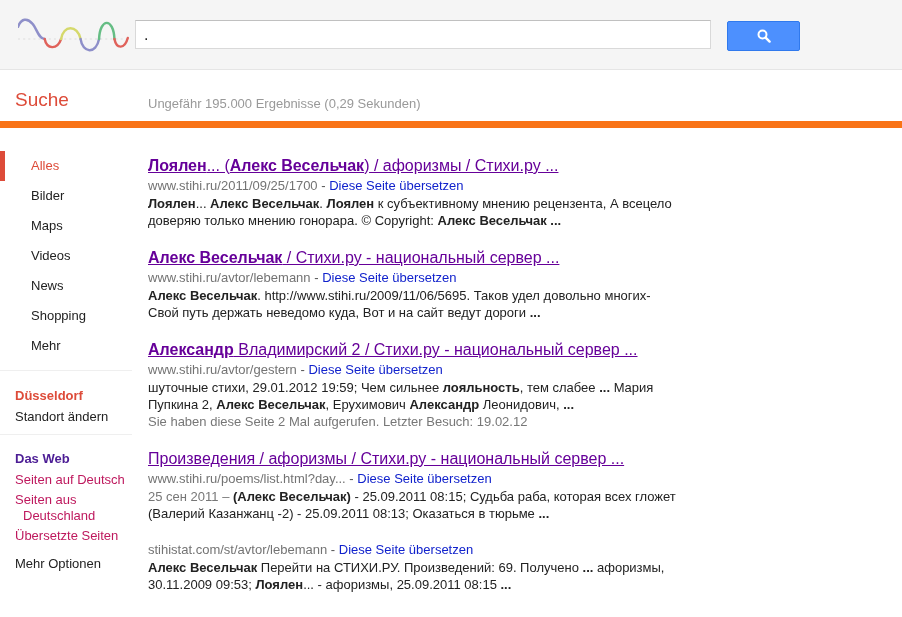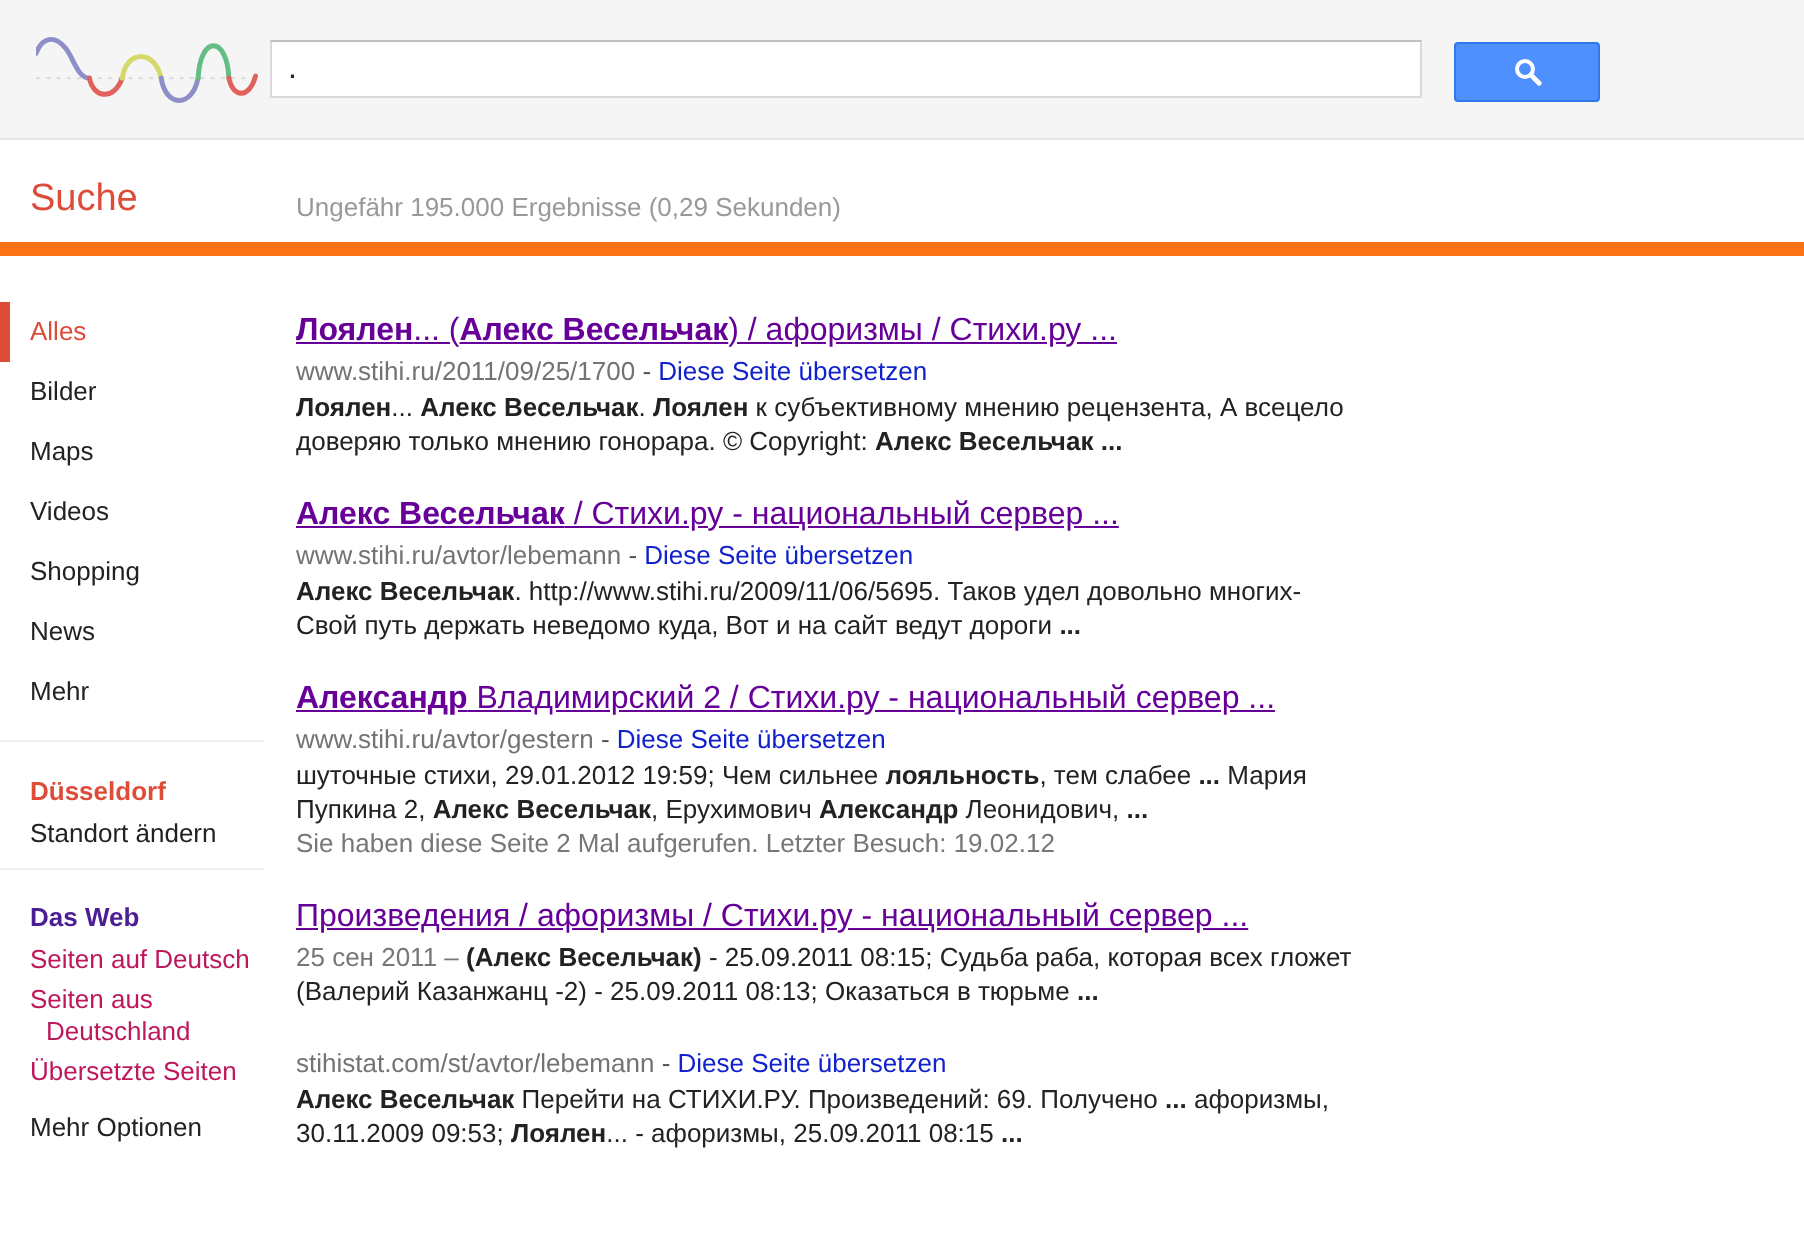--- a/index.html
+++ b/index.html
@@ -29,21 +29,21 @@
   }
   
   .subheader { position:relative; height:58px; border-bottom:7px solid #f97316; background:#fff; }
   .suche { position:absolute; left:15px; top:19px; font-size:19px; color:#dd4b39; cursor:pointer; }
   .stats { position:absolute; left:148px; top:26px; font-size:13px; color:#999; }
   
   .bodywrap { display:flex; }
   .sidebar { width:148px; flex-shrink:0; padding-top:23px; font-size:13px; }
   .sidebar ul { list-style:none; margin:0; padding:0; }
   .sidebar li {
-    position:relative; height:30px; line-height:30px; padding-left:15px;
+    position:relative; height:30px; line-height:30px; padding-left:31px;
     color:#222; cursor:pointer;
   }
   .sidebar li.selected { color:#dd4b39; }
   .sidebar li.selected::before {
     content:""; position:absolute; left:0; top:0; width:5px; height:30px; background:#dd4b39;
   }
   .side-divider { border-top:1px solid #efefef; width:132px; margin:9px 0 0 0; }
   .loc-city { margin:17px 0 0 15px; font-weight:bold; color:#dd4b39; }
   .loc-change { margin:6px 0 10px 15px; color:#222; cursor:pointer; }
   .web-title { margin:16px 0 6px 15px; font-weight:bold; color:#4c1d95; }
@@ -93,22 +93,22 @@
   <div class="stats">Ungefähr 195.000 Ergebnisse (0,29 Sekunden)</div>
 </div>
 
 <div class="bodywrap">
   <nav class="sidebar">
     <ul id="navlist">
         <li class="selected">Alles</li>
         <li>Bilder</li>
         <li>Maps</li>
         <li>Videos</li>
+        <li>News</li>
         <li>Shopping</li>
-        <li>News</li>
         <li>Mehr</li>
       </ul>
     <div class="side-divider"></div>
     <div class="loc-city">Düsseldorf</div>
     <div class="loc-change">Standort ändern</div>
     <div class="side-divider"></div>
     <div class="web-title">Das Web</div>
     <div id="weblist">
         <div class="web-opt">Seiten auf Deutsch</div>
         <div class="web-opt">Seiten aus Deutschland</div>
@@ -128,20 +128,21 @@
         <div class="snippet"><span class="b ">Алекс Весельчак</span><span>. http://www.stihi.ru/2009/11/06/5695. Таков удел довольно многих- Свой путь держать неведомо куда, Вот и на сайт ведут дороги </span><span class="b ">...</span></div>
       </div>
       <div class="result">
         <h3><a><span class="b ">Александр</span><span> Владимирский 2 / Стихи.ру - национальный сервер ...</span></a></h3>
         <div class="urlline"><span class="url">www.stihi.ru/avtor/gestern</span><span class="sep"> - </span><a class="translate">Diese Seite übersetzen</a></div>
         <div class="snippet"><span>шуточные стихи, 29.01.2012 19:59; Чем сильнее </span><span class="b ">лояльность</span><span>, тем слабее </span><span class="b ">...</span><span> Мария Пупкина 2, </span><span class="b ">Алекс Весельчак</span><span>, Ерухимович </span><span class="b ">Александр</span><span> Леонидович, </span><span class="b ">...</span></div>
         <div class="visited">Sie haben diese Seite 2 Mal aufgerufen. Letzter Besuch: 19.02.12</div>
       </div>
       <div class="result">
         <h3><a><span>Произведения / афоризмы / Стихи.ру - национальный сервер ...</span></a></h3>
+        <div class="urlline"><span class="url">www.stihi.ru/poems/list.html?day...</span><span class="sep"> - </span><a class="translate">Diese Seite übersetzen</a></div>
         <div class="snippet"><span class="gray">25 сен 2011 – </span><span class="b ">(Алекс Весельчак)</span><span> - 25.09.2011 08:15; Судьба раба, которая всех гложет (Валерий Казанжанц -2) - 25.09.2011 08:13; Оказаться в тюрьме </span><span class="b ">...</span></div>
       </div>
       <div class="result">
         <div class="urlline"><span class="url">stihistat.com/st/avtor/lebemann</span><span class="sep"> - </span><a class="translate">Diese Seite übersetzen</a></div>
         <div class="snippet"><span class="b ">Алекс Весельчак</span><span> Перейти на СТИХИ.РУ. Произведений: 69. Получено </span><span class="b ">...</span><span> афоризмы, 30.11.2009 09:53; </span><span class="b ">Лоялен</span><span>... - афоризмы, 25.09.2011 08:15 </span><span class="b ">...</span></div>
       </div>
     </main>
 </div>
 
 </body></html>

